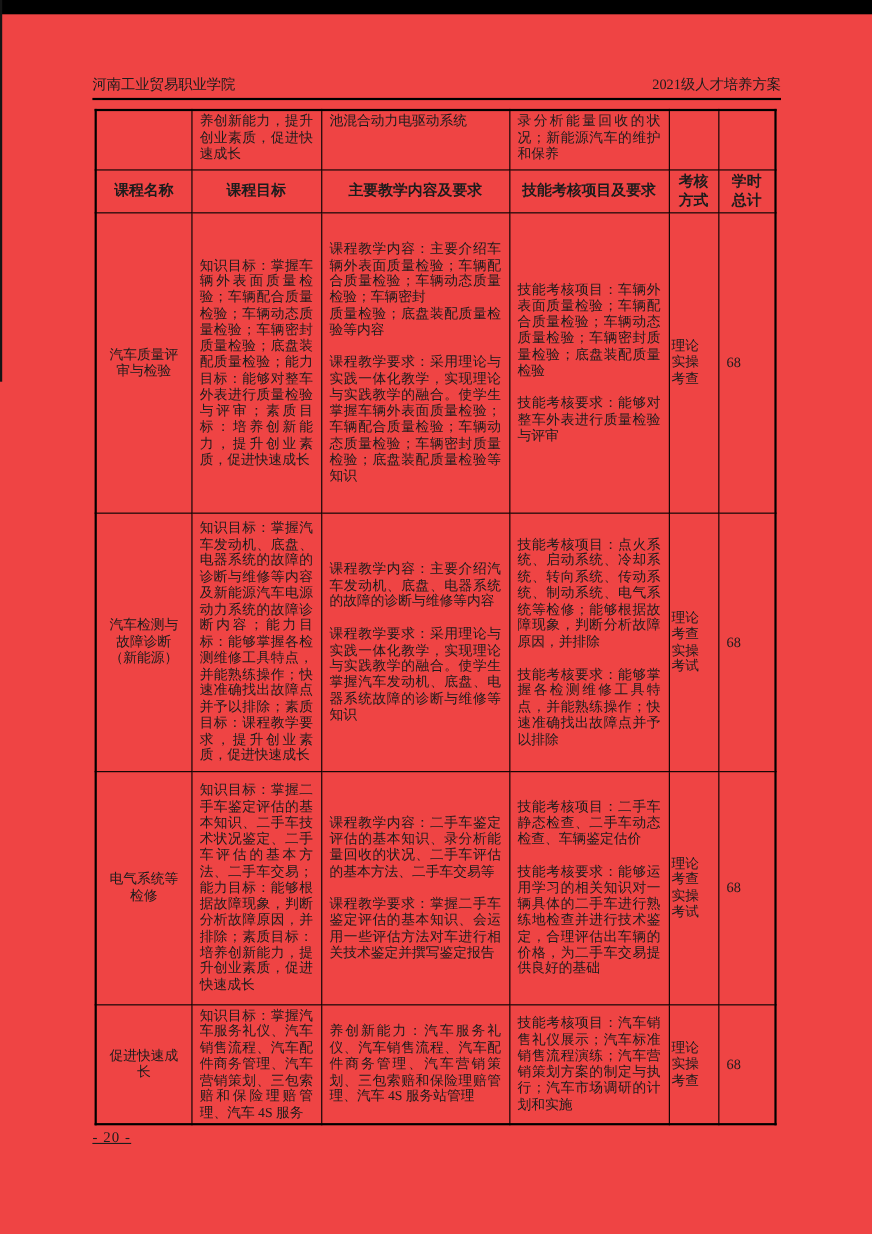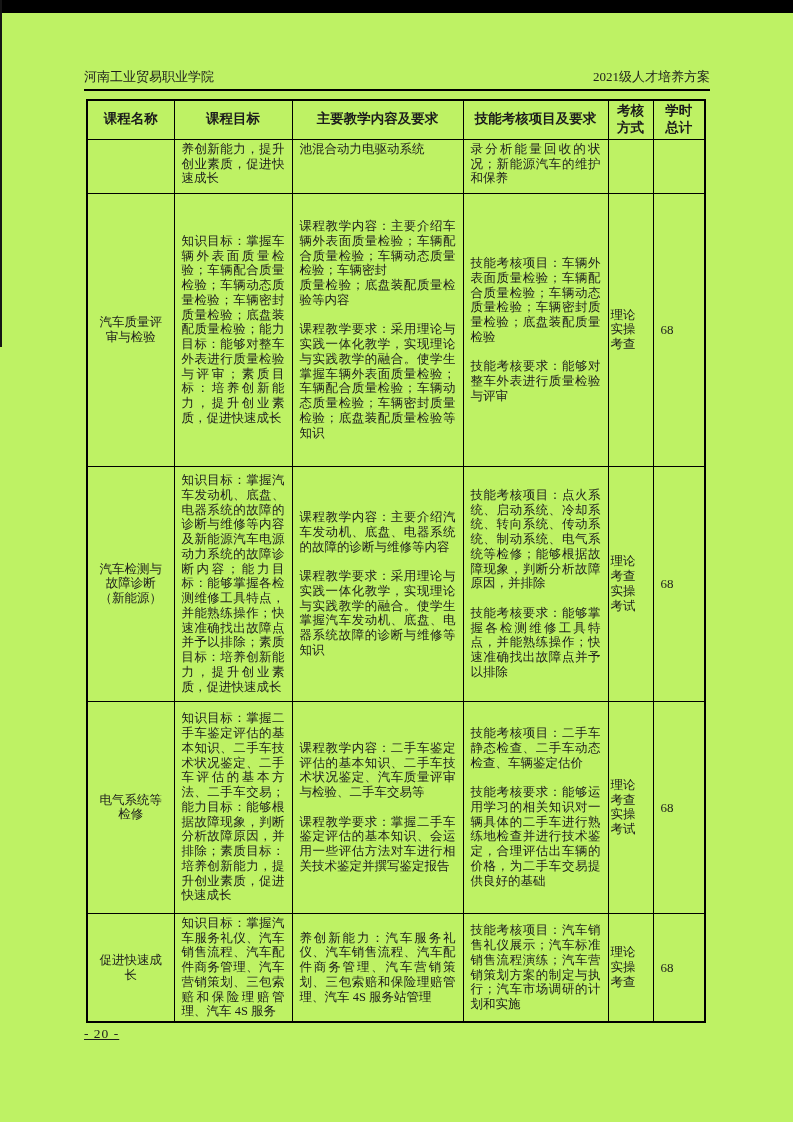--- a/index.html
+++ b/index.html
@@ -1,20 +1,20 @@
 <!DOCTYPE html>
 <html><head>
 <meta charset="utf-8">
 <style>
   html, body { margin: 0; padding: 0; background: #ffffff; }
   .page {
     position: relative;
     width: 793px;
     height: 1122px;
-    background: #bef264;
+    background: #ef4444;
     overflow: hidden;
     font-family: "Liberation Serif", serif;
     color: #1c1c1c;
   }
   .top-scan-bar {
     position: absolute;
     left: 0; top: 0;
     width: 793px; height: 13px;
     background: #000;
   }
@@ -101,76 +101,76 @@
   <table class="curriculum-table">
     <colgroup>
       <col style="width:87px">
       <col style="width:118px">
       <col style="width:171px">
       <col style="width:145px">
       <col style="width:45px">
       <col style="width:52px">
     </colgroup>
     <tbody>
+      <tr style="height:54px">
+        <td class="course-name-cell"></td>
+        <td style="vertical-align:top">养创新能力，提升创业素质，促进快速成长</td>
+        <td style="vertical-align:top">池混合动力电驱动系统</td>
+        <td style="vertical-align:top">录分析能量回收的状况；新能源汽车的维护和保养</td>
+        <td class="method-cell"></td>
+        <td class="hours-cell"></td>
+      </tr>
+
       <tr style="height:39px">
         <th>课程名称</th>
         <th>课程目标</th>
         <th>主要教学内容及要求</th>
         <th>技能考核项目及要求</th>
         <th>考核
 方式</th>
         <th>学时
 总计</th>
-      </tr>
-
-      <tr style="height:54px">
-        <td class="course-name-cell"></td>
-        <td style="vertical-align:top">养创新能力，提升创业素质，促进快速成长</td>
-        <td style="vertical-align:top">池混合动力电驱动系统</td>
-        <td style="vertical-align:top">录分析能量回收的状况；新能源汽车的维护和保养</td>
-        <td class="method-cell"></td>
-        <td class="hours-cell"></td>
       </tr>
 
       <tr style="height:273px">
         <td class="course-name-cell">汽车质量评审与检验</td>
         <td>知识目标：掌握车辆外表面质量检验；车辆配合质量检验；车辆动态质量检验；车辆密封质量检验；底盘装配质量检验；能力目标：能够对整车外表进行质量检验与评审；素质目标：培养创新能力，提升创业素质，促进快速成长</td>
         <td>课程教学内容：主要介绍车辆外表面质量检验；车辆配合质量检验；车辆动态质量检验；车辆密封
 质量检验；底盘装配质量检验等内容
 
 课程教学要求：采用理论与实践一体化教学，实现理论与实践教学的融合。使学生掌握车辆外表面质量检验；车辆配合质量检验；车辆动态质量检验；车辆密封质量检验；底盘装配质量检验等知识</td>
         <td>技能考核项目：车辆外表面质量检验；车辆配合质量检验；车辆动态质量检验；车辆密封质量检验；底盘装配质量检验
 
 技能考核要求：能够对整车外表进行质量检验与评审</td>
         <td class="method-cell">理论
 实操
 考查</td>
         <td class="hours-cell">68</td>
       </tr>
 
       <tr style="height:235px">
         <td class="course-name-cell">汽车检测与故障诊断（新能源）</td>
-        <td>知识目标：掌握汽车发动机、底盘、电器系统的故障的诊断与维修等内容及新能源汽车电源动力系统的故障诊断内容；能力目标：能够掌握各检测维修工具特点，并能熟练操作；快速准确找出故障点并予以排除；素质目标：培养创新能力，提升创业素质，促进快速成长</td>
+        <td>知识目标：掌握汽车发动机、底盘、电器系统的故障的诊断与维修等内容及新能源汽车电源动力系统的故障诊断内容；能力目标：能够掌握各检测维修工具特点，并能熟练操作；快速准确找出故障点并予以排除；素质目标：课程教学要求，提升创业素质，促进快速成长</td>
         <td>课程教学内容：主要介绍汽车发动机、底盘、电器系统的故障的诊断与维修等内容
 
 课程教学要求：采用理论与实践一体化教学，实现理论与实践教学的融合。使学生掌握汽车发动机、底盘、电器系统故障的诊断与维修等知识</td>
         <td>技能考核项目：点火系统、启动系统、冷却系统、转向系统、传动系统、制动系统、电气系统等检修；能够根据故障现象，判断分析故障原因，并排除
 
 技能考核要求：能够掌握各检测维修工具特点，并能熟练操作；快速准确找出故障点并予以排除</td>
         <td class="method-cell">理论
 考查
 实操
 考试</td>
         <td class="hours-cell">68</td>
       </tr>
 
       <tr style="height:212px">
         <td class="course-name-cell">电气系统等检修</td>
         <td>知识目标：掌握二手车鉴定评估的基本知识、二手车技术状况鉴定、二手车评估的基本方法、二手车交易；能力目标：能够根据故障现象，判断分析故障原因，并排除；素质目标：培养创新能力，提升创业素质，促进快速成长</td>
-        <td>课程教学内容：二手车鉴定评估的基本知识、二手车技术状况鉴定、汽车质量评审与检验、二手车交易等
+        <td>课程教学内容：二手车鉴定评估的基本知识、录分析能量回收的状况、二手车评估的基本方法、二手车交易等
 
 课程教学要求：掌握二手车鉴定评估的基本知识、会运用一些评估方法对车进行相关技术鉴定并撰写鉴定报告</td>
         <td>技能考核项目：二手车静态检查、二手车动态检查、车辆鉴定估价
 
 技能考核要求：能够运用学习的相关知识对一辆具体的二手车进行熟练地检查并进行技术鉴定，合理评估出车辆的价格，为二手车交易提供良好的基础</td>
         <td class="method-cell">理论
 考查
 实操
 考试</td>
         <td class="hours-cell">68</td>

